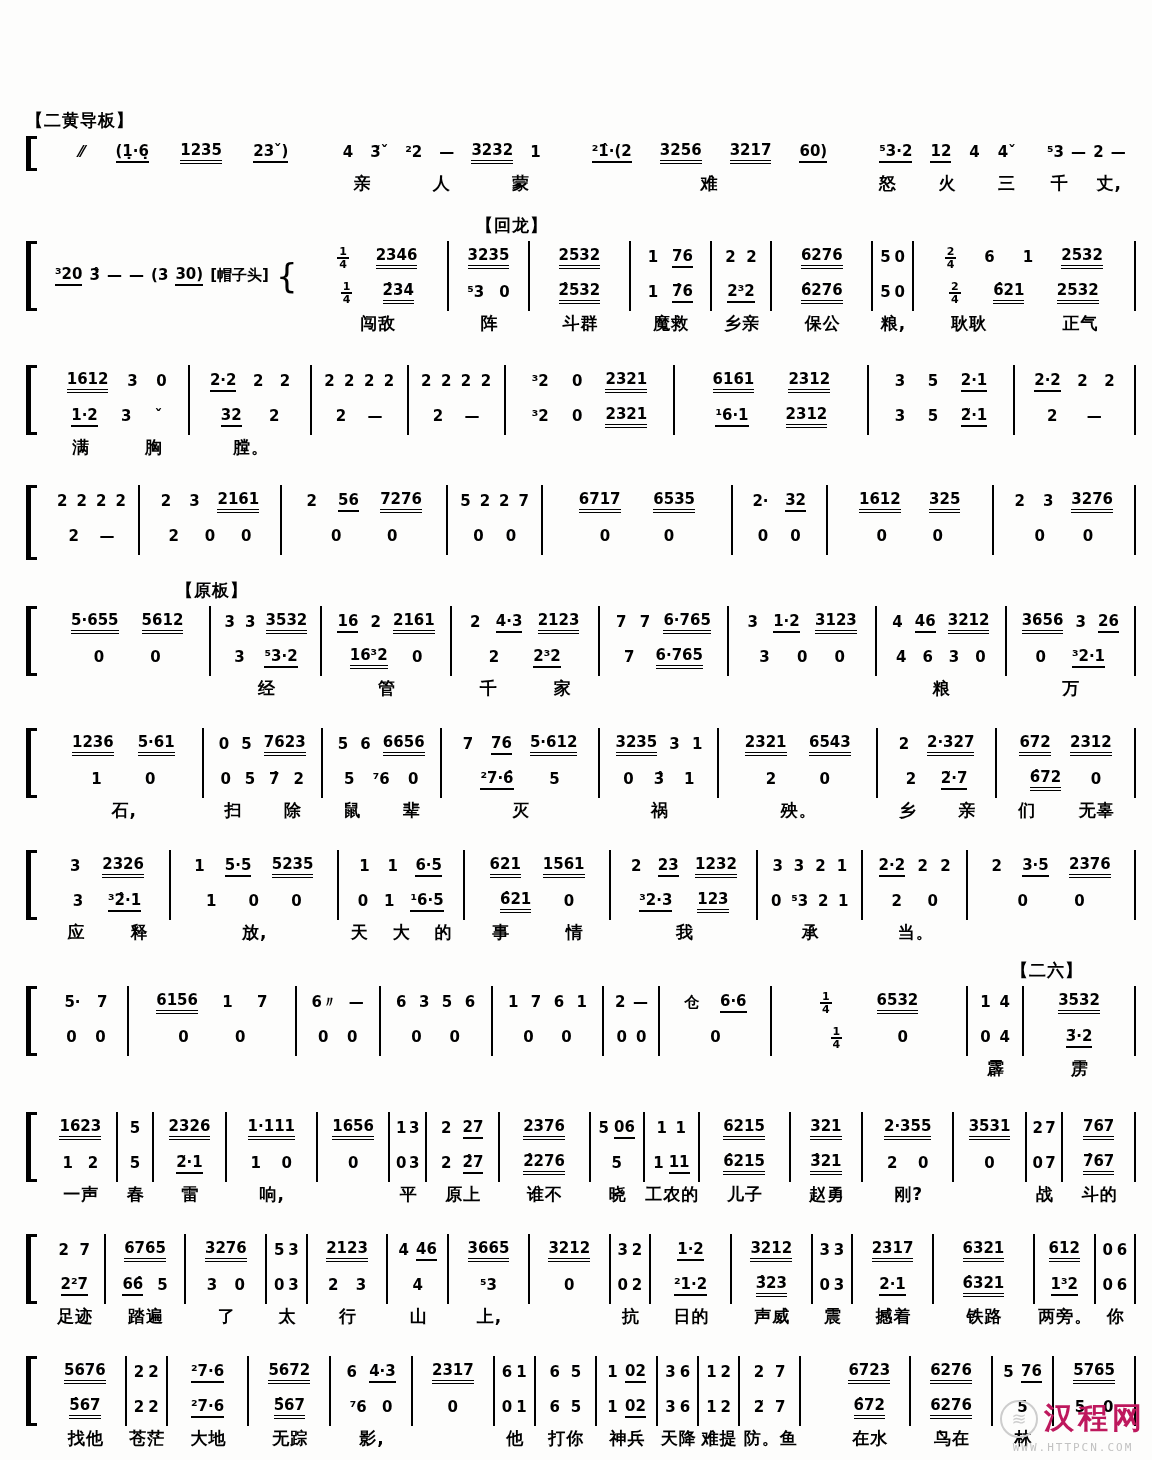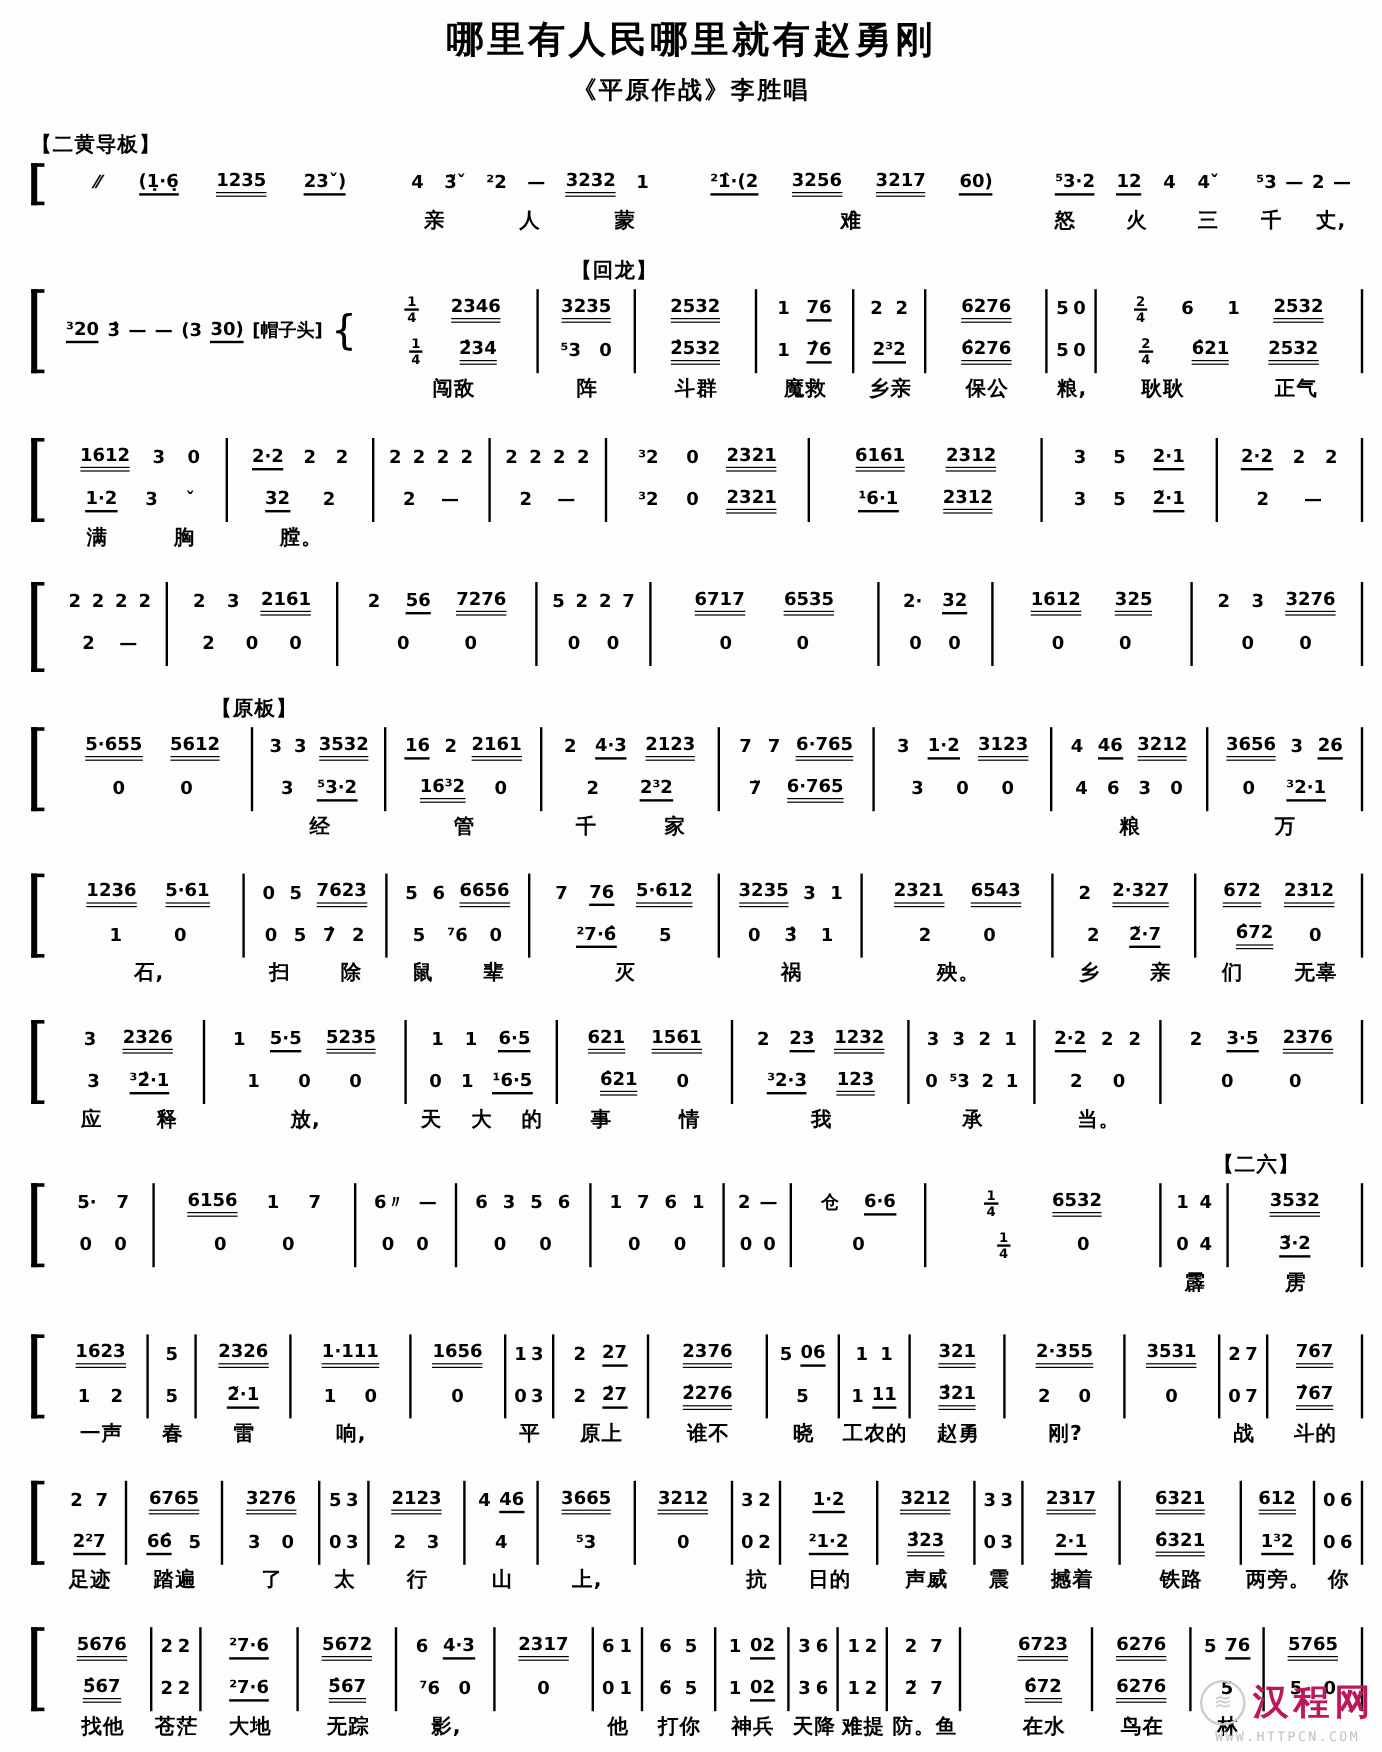--- a/index.html
+++ b/index.html
@@ -38,24 +38,20 @@
   .wm-row{display:flex;align-items:center;justify-content:flex-end;}
   .wm-icon{width:34px;height:34px;border:2px solid #cdcdcd;border-radius:50%;display:inline-flex;
            align-items:center;justify-content:center;font-size:18px;color:#cdcdcd;margin-right:6px;}
   .wm-logo{font-size:30px;font-weight:bold;letter-spacing:4px;color:#be185d;}
   .wm-url{font-size:11px;letter-spacing:2px;color:#c2c2c2;margin-top:2px;font-family:"DejaVu Sans Mono",monospace;}
 </style>
 </head>
 <body>
 
 <div class="page">
-  <div class="header">
-    <div class="title">哪里有人民哪里就有赵勇刚</div>
-    <div class="subtitle">《平原作战》李胜唱</div>
-  </div>
 
   <div class="score">
       <div class="sys nobar" style="margin-top: 40px;">
         <div class="sys-label" style="left: 0px;">【二黄导板】</div>
         <div class="sysrow">
           <div class="bracket short"></div>
           <div class="measures">
             <div class="measure" style="flex-grow: 14;">
               <div class="notes">
                 <div class="line a">
@@ -1223,20 +1219,33 @@
                   <span class="token">1</span>
                   <span class="token">1</span>
                 </div>
                 <div class="line b">
                   <span class="token">1</span>
                   <span class="token beam">11</span>
                 </div>
               </div>
               <div class="lyric">
                 <span class="syl">工农的</span>
+              </div>
+            </div>
+            <div class="measure" style="flex-grow: 5;">
+              <div class="notes">
+                <div class="line a">
+                  <span class="token beam2">6215</span>
+                </div>
+                <div class="line b">
+                  <span class="token beam2">6̂215</span>
+                </div>
+              </div>
+              <div class="lyric">
+                <span class="syl">儿子</span>
               </div>
             </div>
             <div class="measure" style="flex-grow: 4;">
               <div class="notes">
                 <div class="line a">
                   <span class="token beam2">321</span>
                 </div>
                 <div class="line b">
                   <span class="token beam2">3̂21</span>
                 </div>

